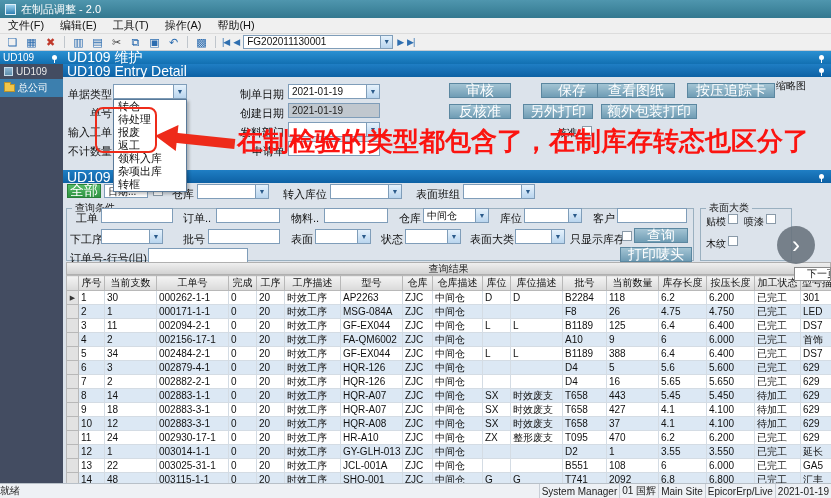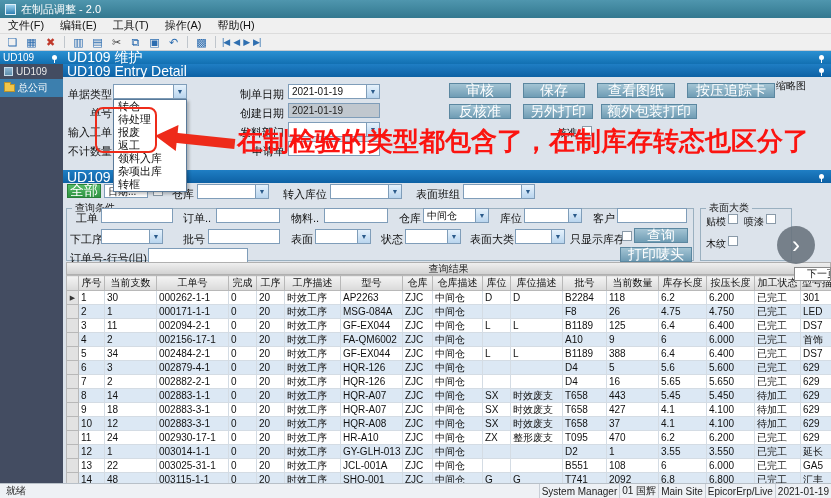--- a/index.html
+++ b/index.html
@@ -57,21 +57,21 @@
   .res-title { left:66px; top:262px; width:765px; height:13px; background:linear-gradient(#efefef,#d2d2d2); border:1px solid #b0b0b0; text-align:center; font-size:10px; line-height:12px; color:#222; }
   .tbl-wrap { left:66px; top:275px; width:765px; height:208px; overflow:hidden; background:#fff; }
   table.res { border-collapse:collapse; table-layout:fixed; width:774px; font-size:10px; }
   table.res th { background:linear-gradient(#f4f4f4,#d9d9d9); border:1px solid #b8b8b8; font-weight:normal; height:13px; overflow:hidden; white-space:nowrap; padding:0 1px; }
   table.res td { border-right:1px solid #d4dce4; border-bottom:1px solid #d4dce4; height:13px; line-height:13px; padding:0 2px; overflow:hidden; white-space:nowrap; }
   table.res td.sel { background:#e2e2e2; border:1px solid #b8b8b8; text-align:center; font-size:7px; color:#333; padding:0; }
   table.res tbody tr:nth-child(even) td:not(.sel) { background:#dce8f4; }
 
   
   .statusbar { left:0; top:483px; width:831px; height:15px; background:#eef1f5; border-top:1px solid #b8c0c8; display:flex; align-items:center; font-size:10px; color:#222; }
-  .sb-left { padding-left:6px; }
+  .sb-left { }
   .sb-right { margin-left:auto; display:flex; height:100%; align-items:center; }
   .sb-cell { padding:0 2px; border-left:1px solid #c8ced6; height:100%; display:flex; align-items:center; white-space:nowrap; }
 
   
   .dropdown { left:113px; top:99px; width:74px; background:#fff; border:1px solid #5a7a9a; z-index:40; box-shadow:2px 2px 3px rgba(0,0,0,.25); }
   .dd-item { height:13px; line-height:13px; font-size:11px; padding-left:4px; white-space:nowrap; overflow:hidden; }
   .red-box { left:95px; top:107px; width:62px; height:46px; border:2px solid #ee2b1a; border-radius:8px; z-index:45; }
   .red-arrow { left:155px; top:127px; width:82px; height:26px; z-index:46; transform:rotate(6deg); }
   .red-arrow .head { position:absolute; left:0; top:0; width:0; height:0; border-top:13px solid transparent; border-bottom:13px solid transparent; border-right:22px solid #ee2b1a; }
   .red-arrow .tail { position:absolute; left:20px; top:8px; width:60px; height:10px; background:#ee2b1a; }
@@ -104,20 +104,24 @@
   <span class="tool-ic">▤</span>
   <span class="tool-ic dark">✂</span>
   <span class="tool-ic">⧉</span>
   <span class="tool-ic">▣</span>
   <span class="tool-ic">↶</span>
   <span class="tool-sep"></span>
   <span class="tool-ic">▩</span>
   <span class="tool-sep"></span>
   <span class="nav-ic">|◀</span>
   <span class="nav-ic">◀</span>
+  <span class="tb-combo">
+    <span>FG202011130001</span>
+    <span class="arr">▼</span>
+  </span>
   <span class="nav-ic">▶</span>
   <span class="nav-ic">▶|</span>
 </div>
 
 <div class="abs sidebar">
   <div class="side-hdr">
     <span>UD109</span>
     <span class="pin"></span>
   </div>
   <div class="side-row">
@@ -147,21 +151,21 @@
 
 <span class="lbl" style="left:68px;top:87px">单据类型</span>
 <span class="combo" style="left:113px;top:84px;width:74px">
     <span class="arr">▼</span>
   </span>
 
 <span class="lbl" style="left:240px;top:87px">制单日期</span>
 <span class="combo" style="left:288px;top:84px;width:92px"><span>2021-01-19</span><span class="arr">▼</span></span>
 
 <span class="btn" style="left:449px;top:83px;width:62px">审核</span>
-<span class="btn" style="left:523px;top:83px;width:62px">保存</span>
+<span class="btn" style="left:541px;top:83px;width:62px">保存</span>
 <span class="btn" style="left:597px;top:83px;width:78px">查看图纸</span>
 <span class="btn" style="left:687px;top:83px;width:88px">按压追踪卡</span>
 <span class="lbl small" style="left:776px;top:79px">缩略图</span>
 
 <span class="lbl" style="left:90px;top:106px">单号</span>
 <span class="input" style="left:113px;top:103px;width:74px"></span>
 <span class="lbl" style="left:240px;top:106px">创建日期</span>
 <span class="input disabled" style="left:288px;top:103px;width:92px">2021-01-19</span>
 <span class="btn" style="left:449px;top:104px;width:62px">反核准</span>
 <span class="btn" style="left:523px;top:104px;width:70px">另外打印</span>

